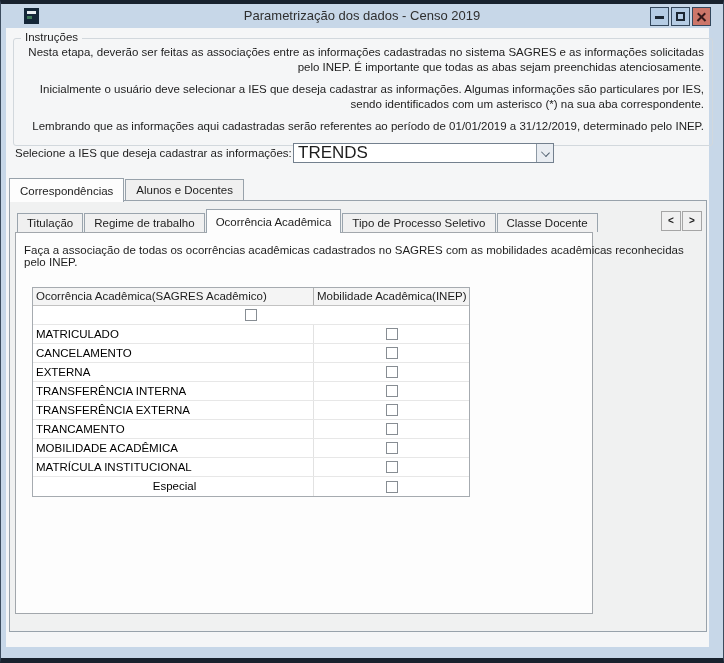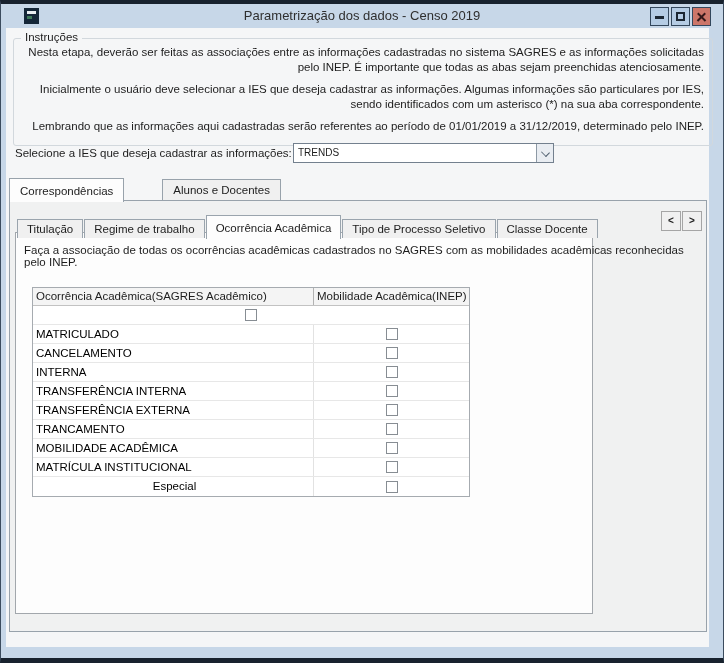--- a/index.html
+++ b/index.html
@@ -44,50 +44,50 @@
   }
   .gb-body { padding:6px 8px 0 8px; }
   .gb-body p { margin:0 0 8px 0; font-size:11.5px; line-height:14.5px; color:#1d1d1d;text-align:right; }
 
   
   .ies-label { position:absolute; left:9px; top:119px; font-size:11.5px; color:#1d1d1d; }
   .combo {
     position:absolute; left:287px; top:115px; width:261px; height:20px;
     background:#ffffff; border:1px solid #73808e;
   }
-  .combo .combo-value { position:absolute; left:4px; top:0; line-height:18px; font-size:10px; color:#1d1d1d; }
+  .combo .combo-value { position:absolute; left:4px; top:0; line-height:18px; font-size:17px; color:#1d1d1d; }
   .combo .combo-btn {
     position:absolute; right:0; top:0; bottom:0; width:17px;
     background:#e9edf2; border-left:1px solid #8d99a5;
   }
   .chevron-down {
     position:absolute; left:4.5px; top:5px; width:7px; height:7px;
   }
   .chevron-down::before {
     content:""; position:absolute; left:0; top:0; width:6px; height:6px;
     border-right:1.6px solid #4e5e6e; border-bottom:1.6px solid #4e5e6e;
     transform:rotate(45deg) scale(1,0.8); transform-origin:50% 50%;
   }
 
   
-  .otab-strip { position:absolute; left:3px; top:149px; display:flex; align-items:flex-end; height:24px; z-index:3;gap:37px; }
+  .otab-strip { position:absolute; left:3px; top:149px; display:flex; align-items:flex-end; height:24px; z-index:3; }
   .otab {
     font-size:11.5px; color:#1d1d1d; padding:0 10px;
     border:1px solid #98a2ab; border-bottom:none;
     background:#f0f0f0; height:21px; line-height:21px; margin-bottom:1px;
   }
   .otab.selected { background:#fdfdfd; height:24px; line-height:24px; margin-bottom:-1px; z-index:4; position:relative; }
   .otab + .otab { margin-left:1px; }
   .opage {
     position:absolute; left:3px; top:172px; width:698px; height:432px;
     background:#f0f1f1; border:1px solid #98a2ab;
   }
 
   
-  .itab-strip { position:absolute; left:7px; top:14px; display:flex; align-items:flex-end; height:24px; z-index:3; }
+  .itab-strip { position:absolute; left:7px; top:8px; display:flex; align-items:flex-end; height:24px; z-index:3; }
   .itab {
     font-size:11.5px; color:#1d1d1d; padding:0 9px;
     border:1px solid #9aa4ad; border-bottom:none;
     background:#f0f0f0; height:19px; line-height:19px; margin-bottom:1px;
     white-space:nowrap;
   }
   .itab.selected { background:#fdfdfd; height:24px; line-height:24px; margin-bottom:0; position:relative; z-index:4; }
   .itab + .itab { margin-left:1px; }
 
   .tab-scrollers { position:absolute; right:4px; top:10px; display:flex; z-index:3; }
@@ -200,21 +200,21 @@
                 <span class="checkbox"></span>
               </div>
           </div>
           <div class="trow">
             <div class="td1">CANCELAMENTO</div>
             <div class="td2">
                 <span class="checkbox"></span>
               </div>
           </div>
           <div class="trow">
-            <div class="td1">INTERNA</div>
+            <div class="td1">EXTERNA</div>
             <div class="td2">
                 <span class="checkbox"></span>
               </div>
           </div>
           <div class="trow">
             <div class="td1">TRANSFERÊNCIA INTERNA</div>
             <div class="td2">
                 <span class="checkbox"></span>
               </div>
           </div>

